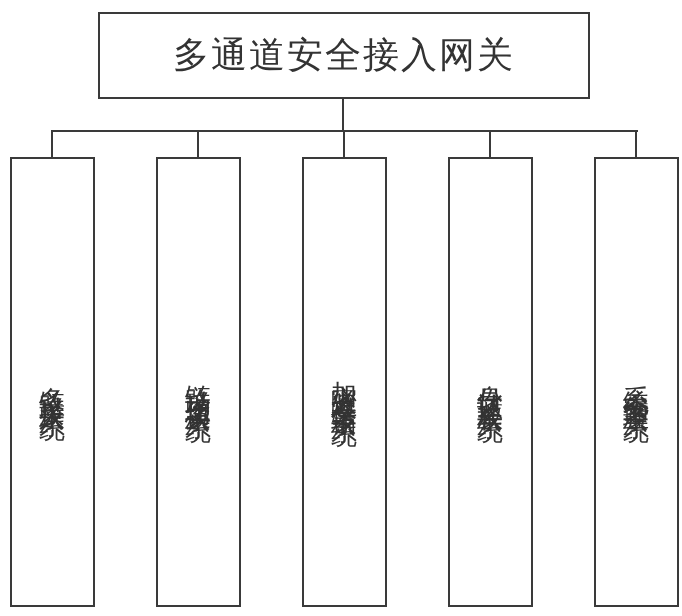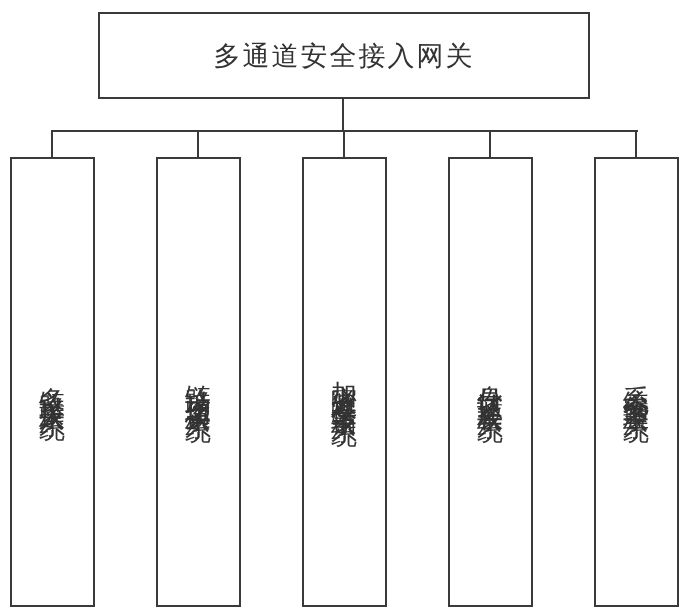--- a/index.html
+++ b/index.html
@@ -23,21 +23,21 @@
     width: 492px;
     height: 87px;
     border: 2px solid #3a3a3a;
     box-sizing: border-box;
     background: #ffffff;
     display: flex;
     align-items: center;
     justify-content: center;
   }
   .root-label {
-    font-size: 27px;
+    font-size: 36px;
     letter-spacing: 2px;
     color: #333333;
     white-space: nowrap;
   }
   
   .line {
     position: absolute;
     background: #3a3a3a;
   }
   .trunk {

